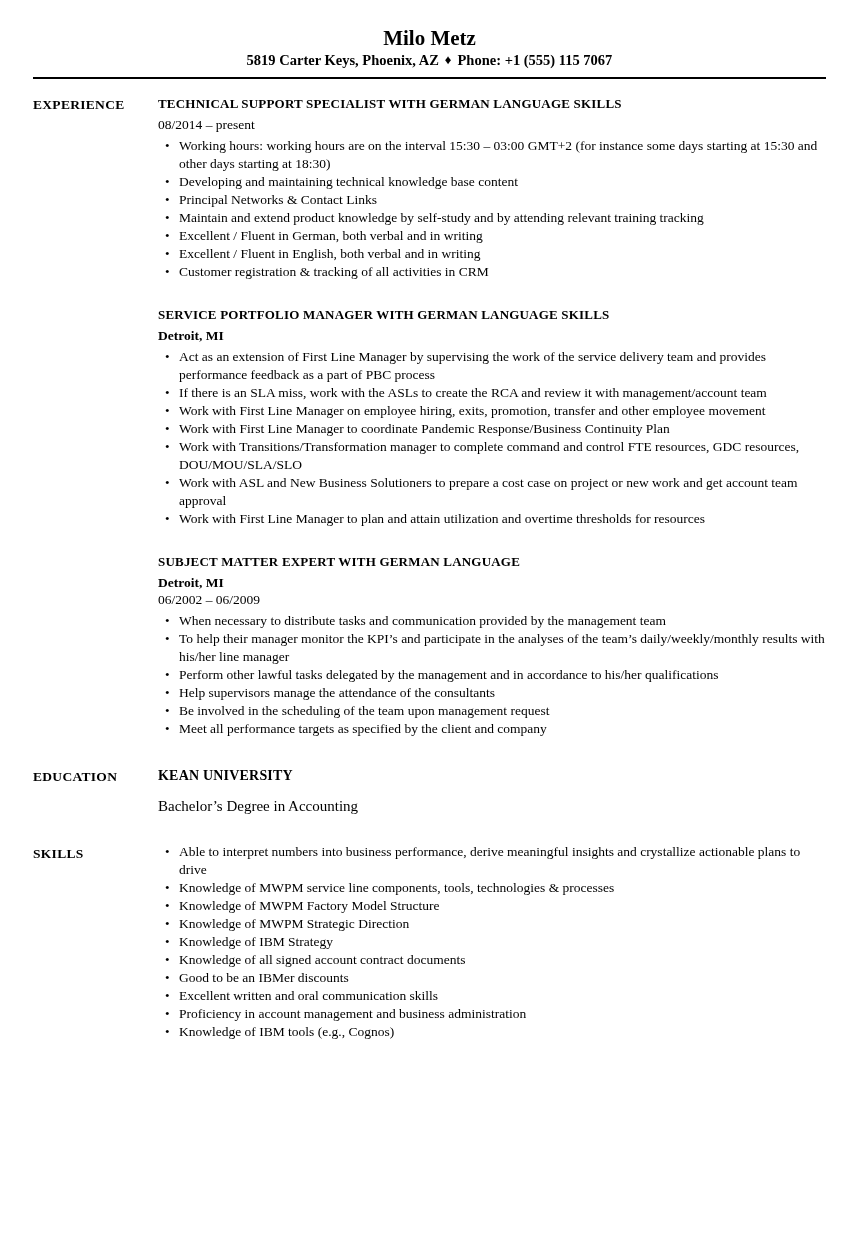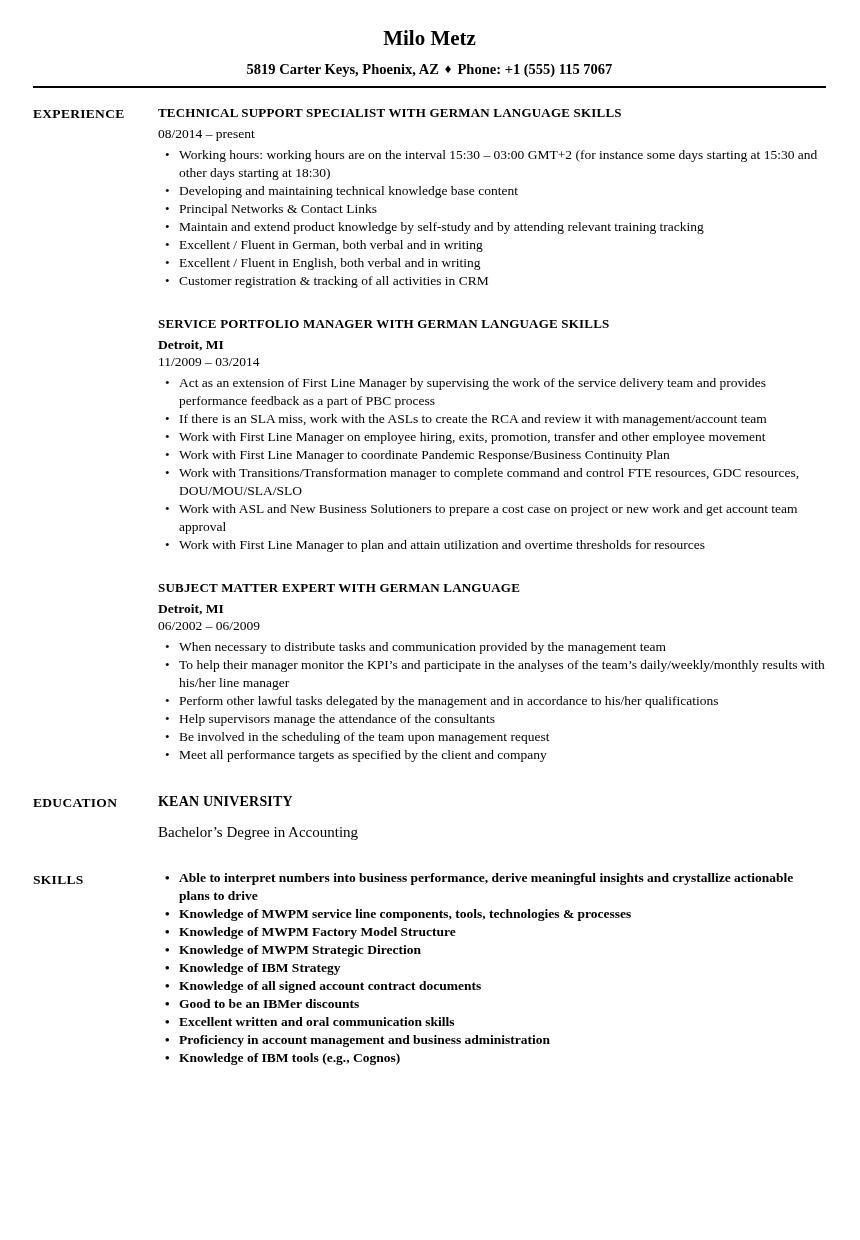--- a/index.html
+++ b/index.html
@@ -18,21 +18,21 @@
     padding: 26px 34px 0 33px;
   }
   
   .doc-header { text-align: center; }
   .doc-name {
     font-size: 21px;
     font-weight: bold;
     line-height: 24px;
   }
   .doc-contact {
-    margin-top: 10px;
+    margin-top: 1px;
     font-size: 14.5px;
     font-weight: bold;
     line-height: 17px;
   }
   .doc-contact .sep {
     display: inline-block;
     padding: 0 6px;
     font-size: 13px;
     vertical-align: 1px;
   }
@@ -87,21 +87,21 @@
     font-size: 13.5px;
     line-height: 18px;
   }
   ul.bullets li::before {
     content: "\2022";
     position: absolute;
     left: 7px;
     top: 0;
     font-size: 13px;
   }
-  .skills-list { margin-top: 0 !important; font-weight: bold; }
+  .skills-list { margin-top: 0 !important; }
   
   .edu-school {
     font-size: 14px;
     font-weight: bold;
     letter-spacing: 0.2px;
     line-height: 19px;
     margin-bottom: 13px;
   }
   .edu-degree {
     font-size: 15px;
@@ -138,21 +138,20 @@
               <li>Maintain and extend product knowledge by self-study and by attending relevant training tracking</li>
               <li>Excellent / Fluent in German, both verbal and in writing</li>
               <li>Excellent / Fluent in English, both verbal and in writing</li>
               <li>Customer registration &amp; tracking of all activities in CRM</li>
             </ul>
         </div>
 
         <div class="job">
           <div class="job-title">SERVICE PORTFOLIO MANAGER WITH GERMAN LANGUAGE SKILLS</div>
           <div class="job-location">Detroit, MI</div>
-          <div class="job-dates">11/2009 – 03/2014</div>
           <ul class="bullets">
               <li>Act as an extension of First Line Manager by supervising the work of the service delivery team and provides performance feedback as a part of PBC process</li>
               <li>If there is an SLA miss, work with the ASLs to create the RCA and review it with management/account team</li>
               <li>Work with First Line Manager on employee hiring, exits, promotion, transfer and other employee movement</li>
               <li>Work with First Line Manager to coordinate Pandemic Response/Business Continuity Plan</li>
               <li>Work with Transitions/Transformation manager to complete command and control FTE resources, GDC resources, DOU/MOU/SLA/SLO</li>
               <li>Work with ASL and New Business Solutioners to prepare a cost case on project or new work and get account team approval</li>
               <li>Work with First Line Manager to plan and attain utilization and overtime thresholds for resources</li>
             </ul>
         </div>

